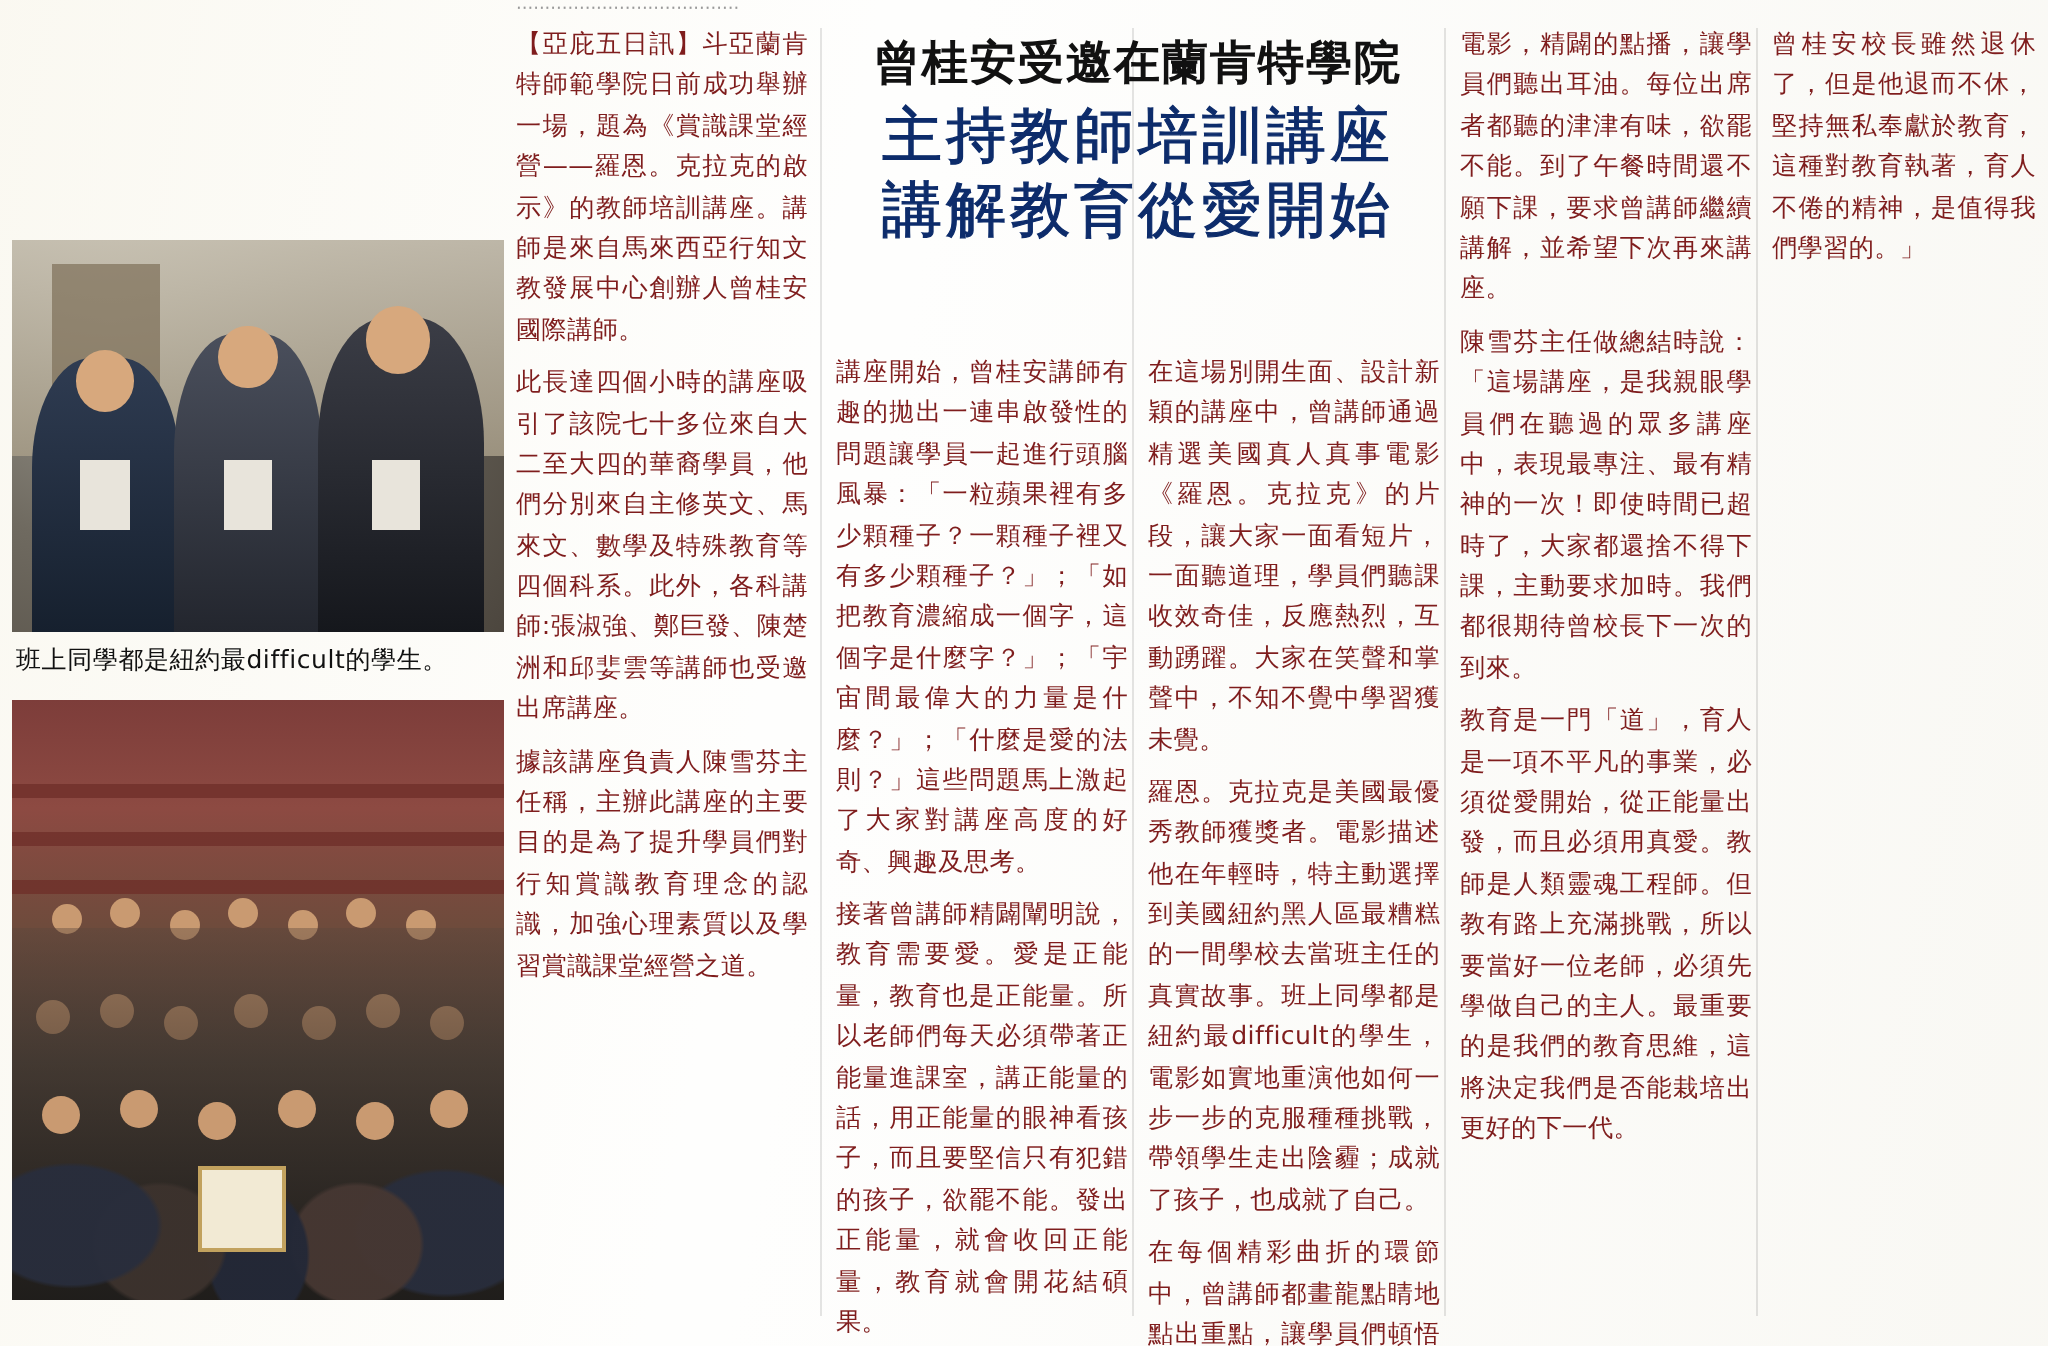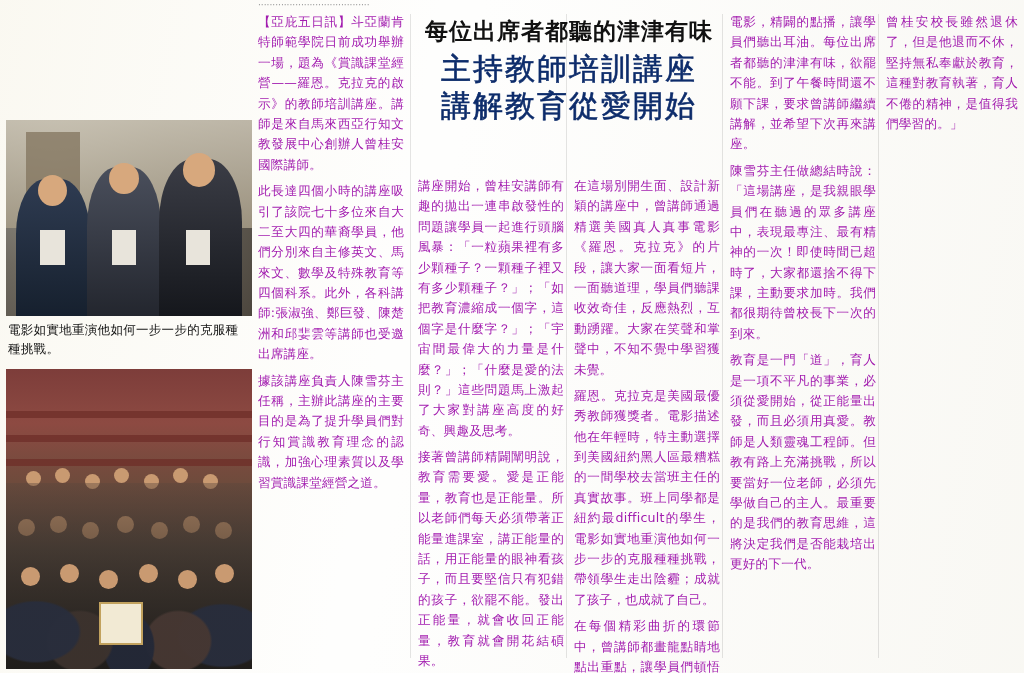--- a/index.html
+++ b/index.html
@@ -114,21 +114,21 @@
     background:#f2ead4; border:2px solid #c2a25e;
   }
 
   
   .col {
     position: absolute;
     top: 16px;
     font-family: "DejaVu Sans", "Liberation Sans", sans-serif;
     font-size: 12.6px;
     line-height: 1.62;
-    color: #a21caf;
+    color: #7f1d1d;
     text-align: justify;
     letter-spacing: 0.2px;
   }
   .col p { margin: 0 0 6px 0; text-indent: 0; }
 
   .col-1 { left: 258px; width: 146px; top: 12px; }
   .col-2 { left: 418px; width: 146px; top: 176px; }
   .col-3 { left: 574px; width: 146px; top: 176px; }
   .col-4 { left: 730px; width: 146px; top: 12px; }
   .col-5 { left: 886px; width: 132px; top: 12px; }
@@ -171,42 +171,42 @@
 <div id="page">
 
   <div class="topstrip">·······································</div>
 
   <div class="rule-v" style="left:410px;"></div>
   <div class="rule-v" style="left:566px;"></div>
   <div class="rule-v" style="left:722px;"></div>
   <div class="rule-v" style="left:878px;"></div>
 
   <div class="headline">
-    <div class="hl-1">每位出席者都聽的津津有味</div>
+    <div class="hl-1">曾桂安受邀在蘭肯特學院</div>
     <div class="hl-2">主持教師培訓講座</div>
     <div class="hl-3">講解教育從愛開始</div>
   </div>
 
   <div class="photo-col">
 
     <div class="photo photo-a">
       <div class="bg"></div>
       <div class="wall"></div>
       <div class="door"></div>
       <div class="person p1"></div>
       <div class="person p2"></div>
       <div class="person p3"></div>
       <div class="shirt s1"></div>
       <div class="shirt s2"></div>
       <div class="shirt s3"></div>
       <div class="head h1"></div>
       <div class="head h2"></div>
       <div class="head h3"></div>
     </div>
-    <div class="caption">電影如實地重演他如何一步一步的克服種種挑戰。</div>
+    <div class="caption">班上同學都是紐約最difficult的學生。</div>
 
     <div class="photo photo-b">
       <div class="hall"></div>
       <div class="seatrow" style="top:14%"></div>
       <div class="seatrow" style="top:22%"></div>
       <div class="seatrow" style="top:30%"></div>
 
       <div class="dot" style="left:8%;  top:34%; width:15px; height:15px;"></div>
       <div class="dot" style="left:20%; top:33%; width:15px; height:15px;"></div>
       <div class="dot" style="left:32%; top:35%; width:15px; height:15px;"></div>

